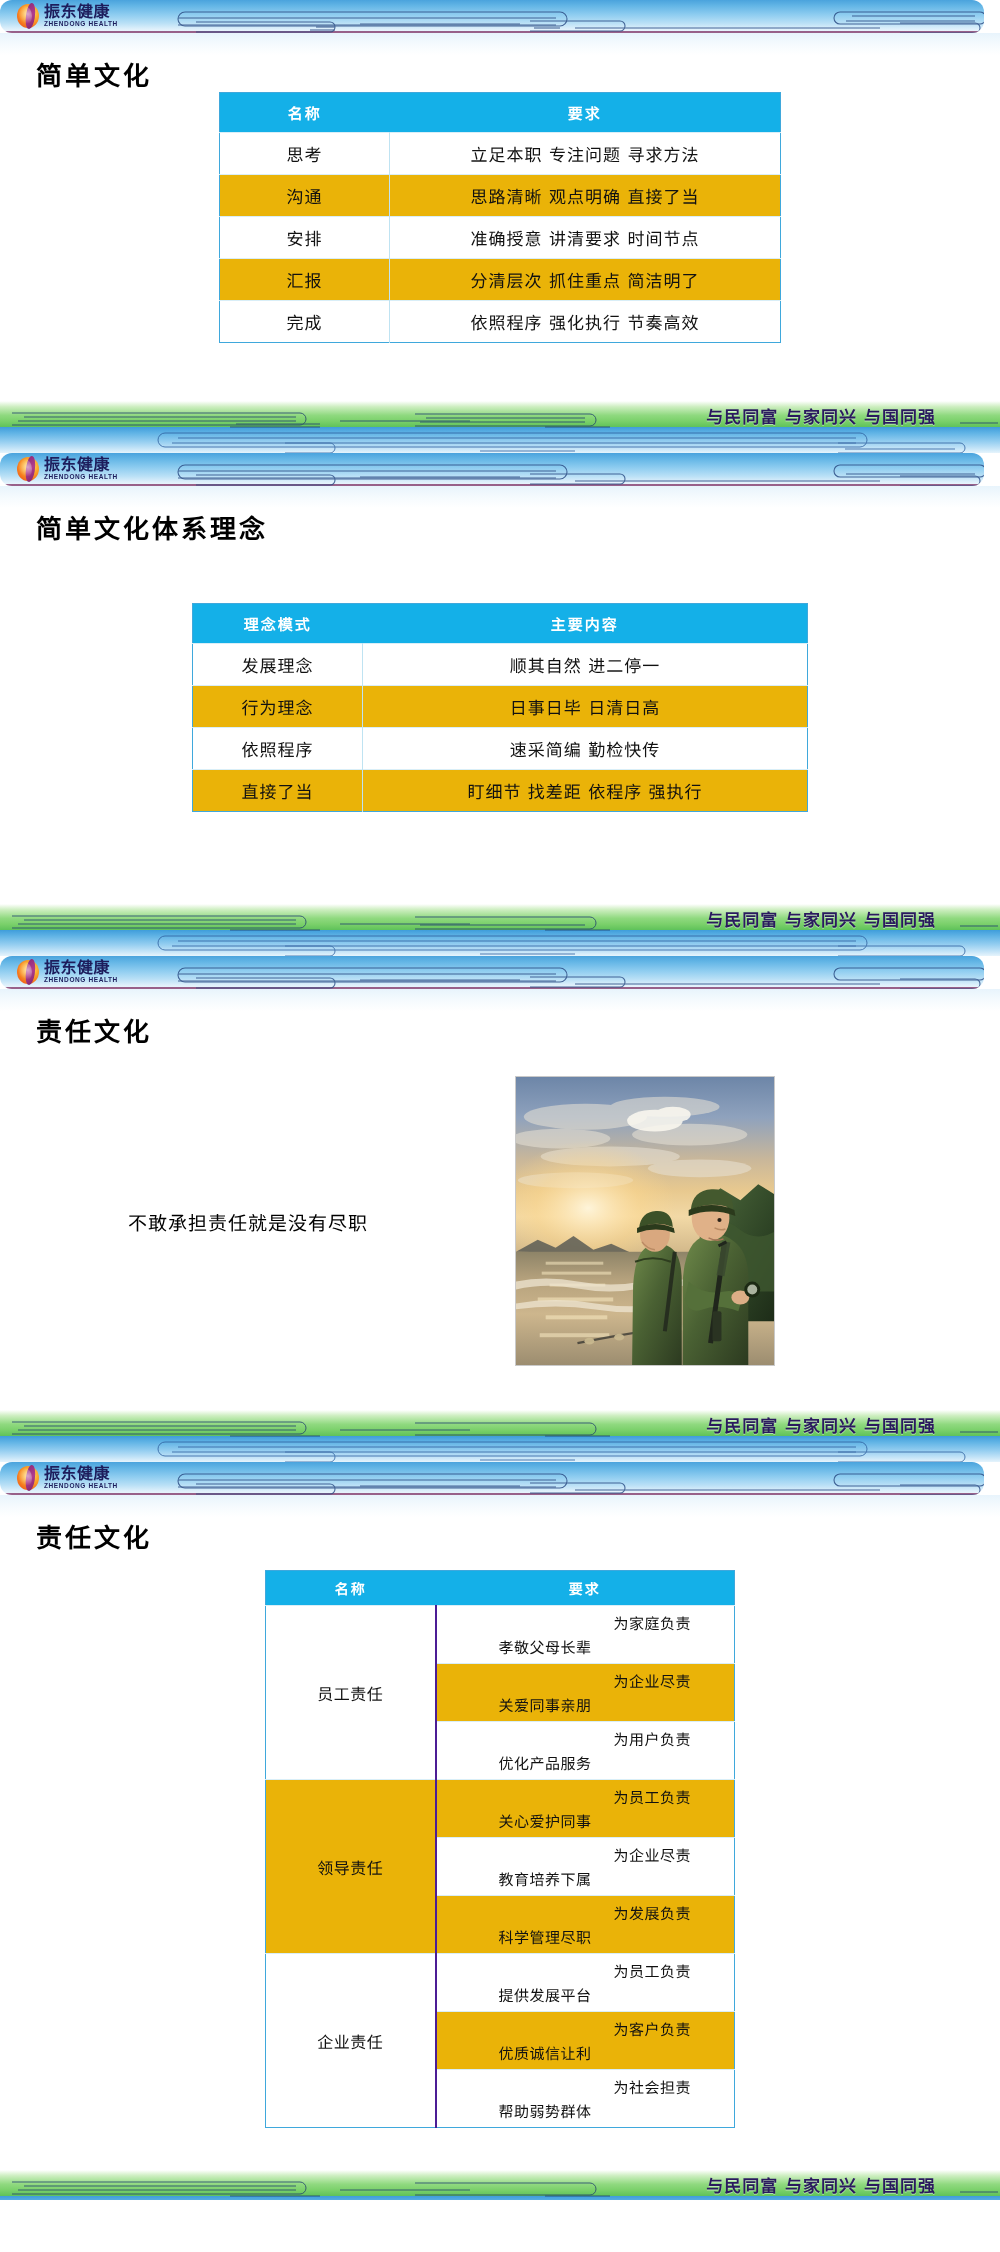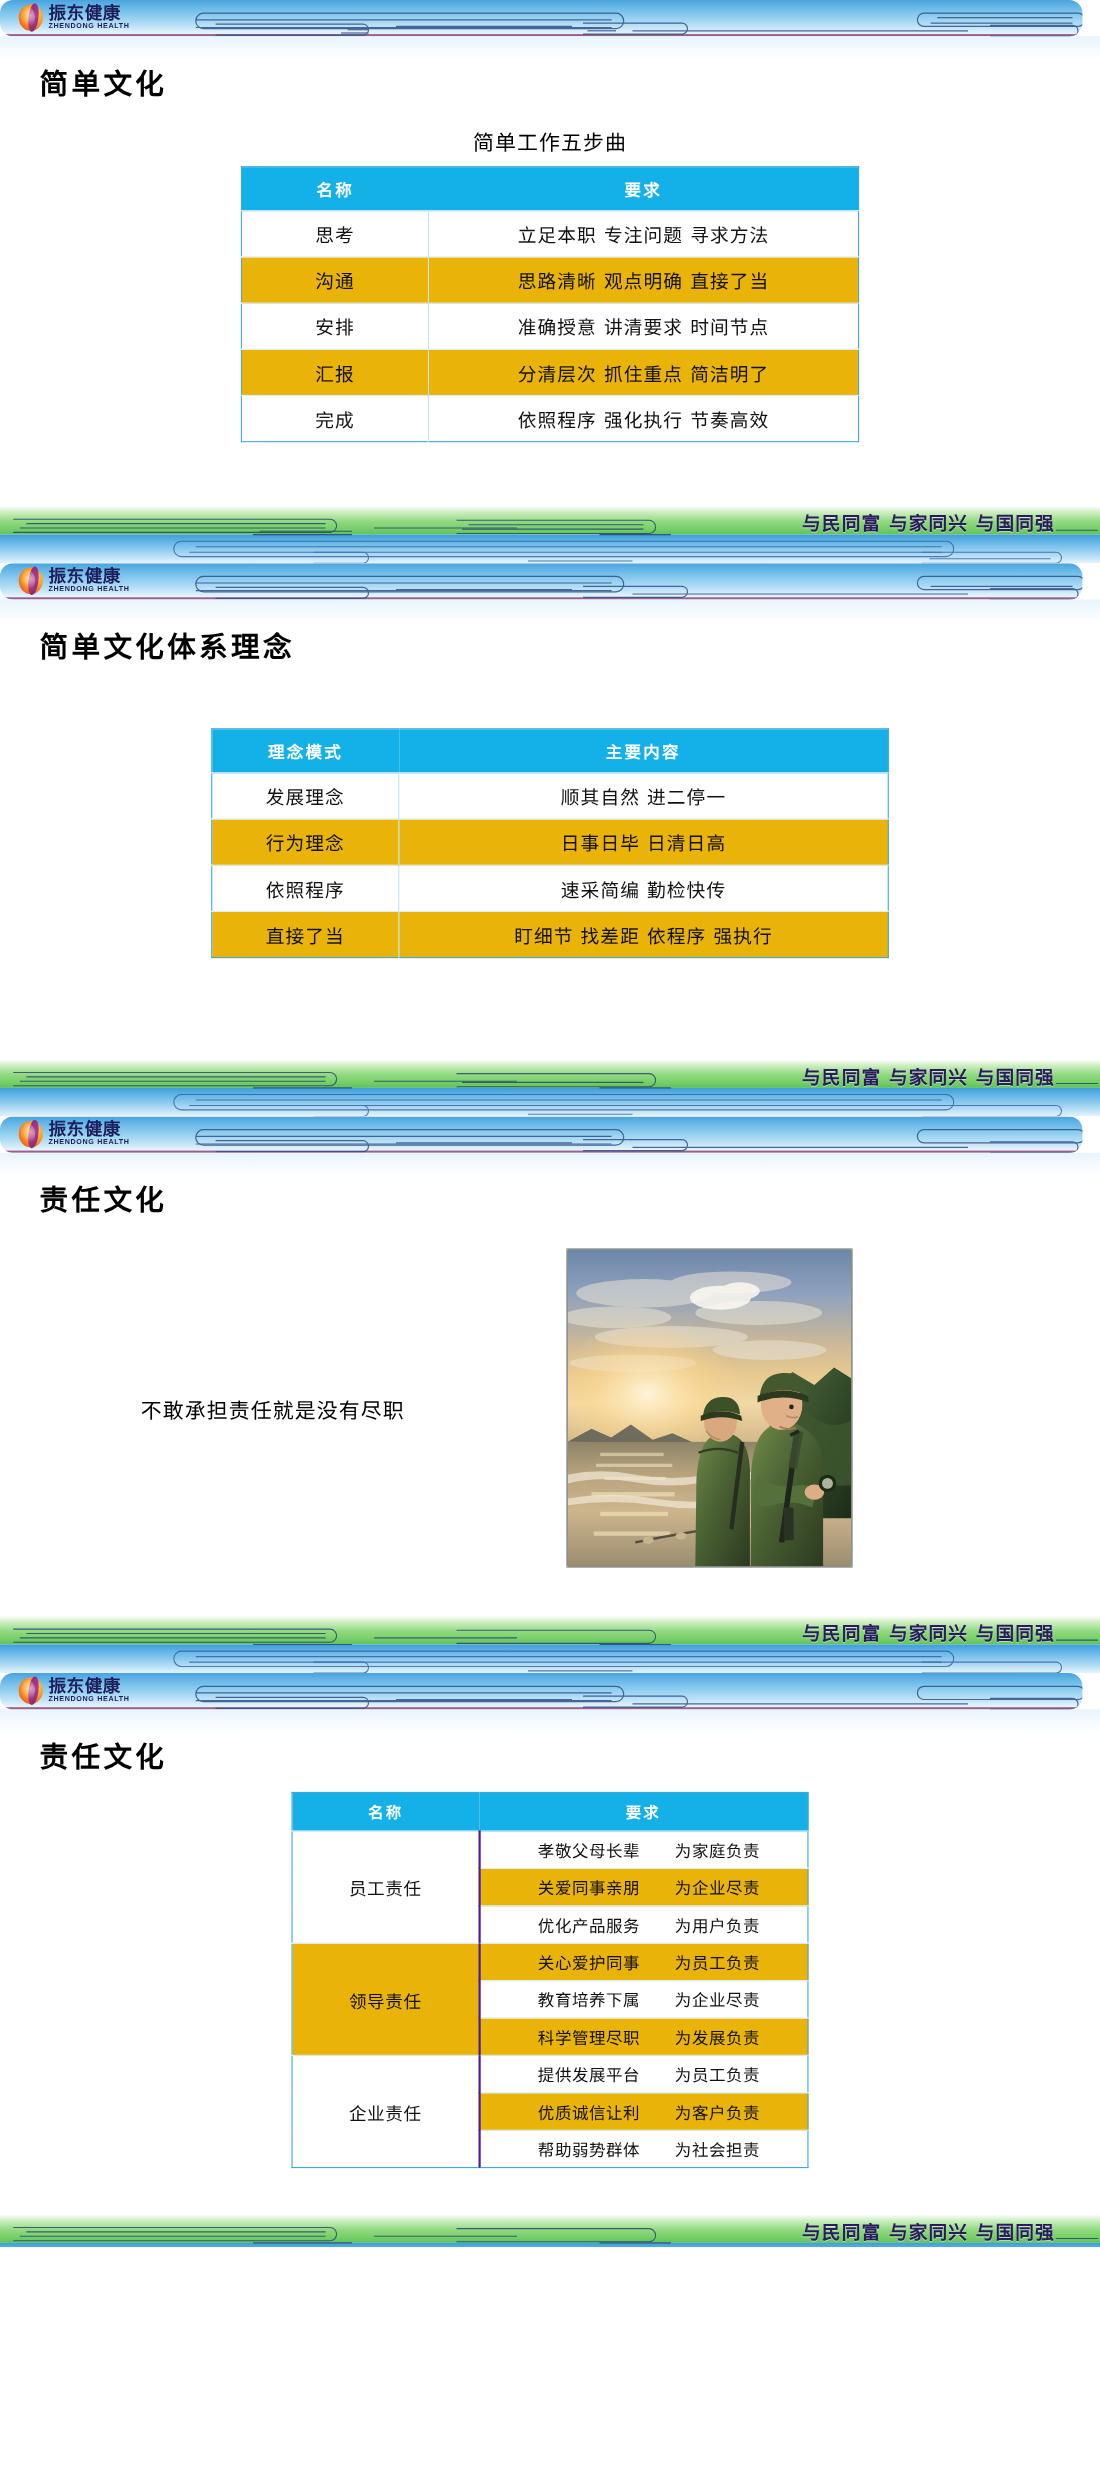--- a/index.html
+++ b/index.html
@@ -63,21 +63,21 @@
   }
   .divider .blue {
     position: absolute; top: 26px; left: 0;
     width: 1000px; height: 26px;
     background: linear-gradient(180deg,
                 #3f9ddb 0%, #63b5e6 25%, #93cdf0 55%,
                 #c0e2f7 80%, #e6f4fc 100%);
   }
   .divider-motto {
     position: absolute;
-    top: 2px; right: 41px;
+    top: 2px; right: 64px;
     font-family: "DejaVu Sans", "Liberation Sans", sans-serif;
     font-size: 17px;
     font-weight: bold;
     color: #2a1a5e;
     letter-spacing: 1px;
     white-space: nowrap;
     text-shadow: 0 1px 0 rgba(255,255,255,.45);
     z-index: 4;
   }
 
@@ -197,21 +197,21 @@
   .t4 th { font-size: 14px; padding: 7px 4px; }
   .t4 td { font-size: 15px; padding: 6px 4px; letter-spacing: .5px; }
   .t4 td.grp {
     width: 130px;
     font-size: 16px;
     border-right: 2px solid #4c1d95;
     background: #ffffff;
   }
   .t4 td.req { text-align: center; }
   .t4 .pair { display: inline-flex; gap: 22px; }
-  .t4 .pair span:first-child { width: 112px; text-align: center; }
+  .t4 .pair span:first-child { width: 112px; text-align: right; margin-top: 24px; }
 
   
   .resp-row {
     position: relative;
     height: 300px;
     margin-top: 28px;
   }
   .resp-caption {
     position: absolute;
     left: 128px; top: 132px;
@@ -271,21 +271,20 @@
         <span class="logo-cn">振东健康</span>
         <span class="logo-en">ZHENDONG HEALTH</span>
       </span>
     </div>
   </div>
   <div class="topbar-fade"></div>
 
   <h1 class="slide-title">简单文化</h1>
 
   <div class="slide-body">
-    <div class="tbl-caption">简单工作五步曲</div>
 
     <table class="dtable t1">
       <thead>
         <tr>
           <th class="c-name">名称</th>
           <th>要求</th>
         </tr>
       </thead>
       <tbody>
         <tr>

